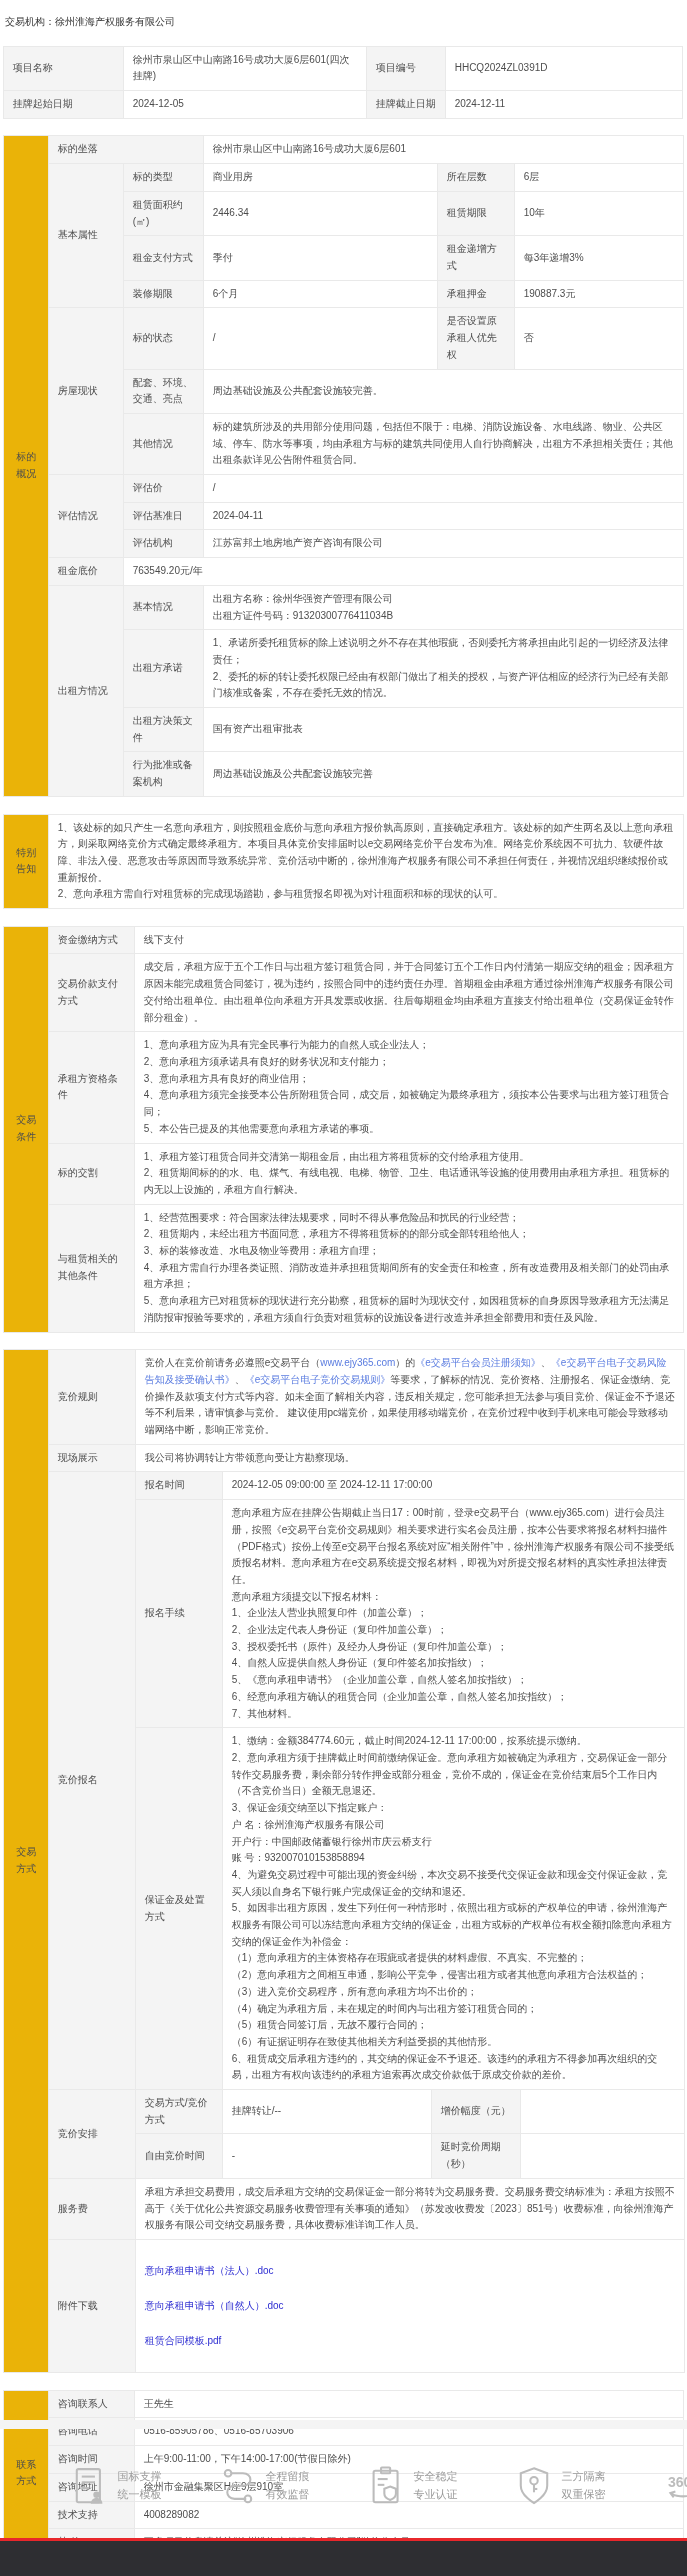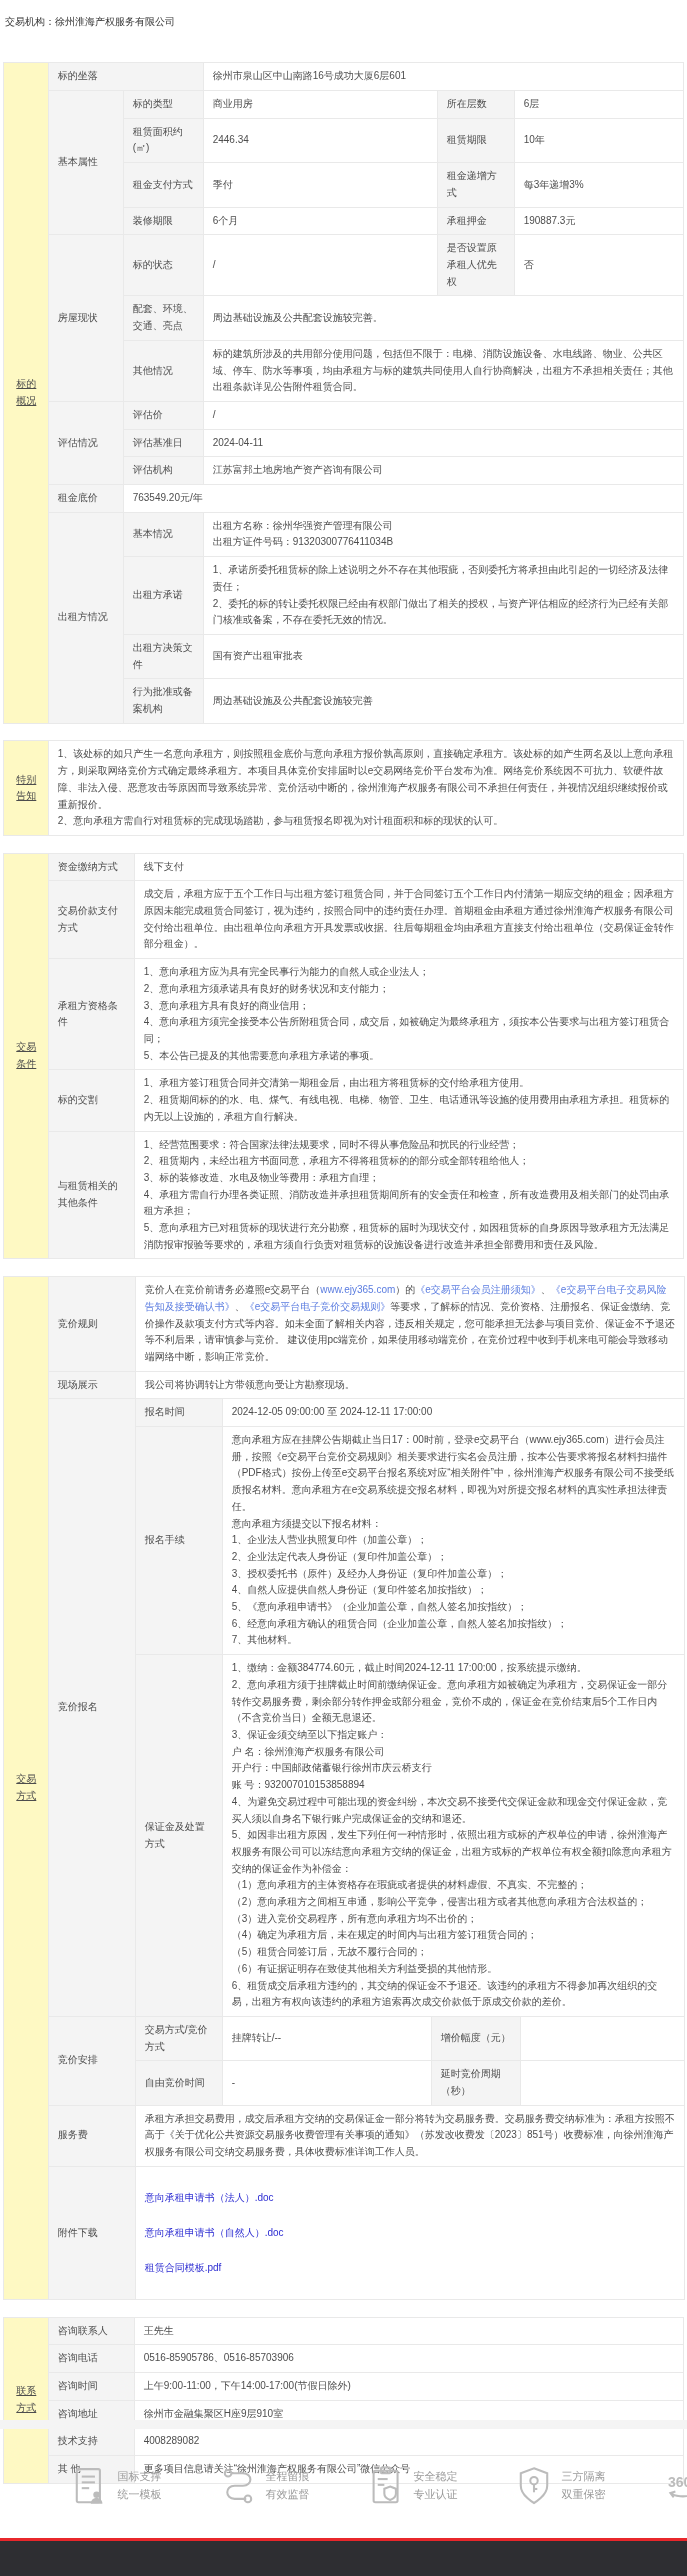--- a/index.html
+++ b/index.html
@@ -15,21 +15,21 @@
     margin: 0 0 16.7px 3.3px;
   }
   td {
     border: 0.8px solid #e9e9e9;
     padding: 5px 8.4px;
     font-size: 10px; line-height: 16.7px;
     vertical-align: middle;
     word-break: break-all;
   }
   .lbl { background:#f4f4f4; }
-  .sec { background:#fef9c3; text-align:center; padding:5px 11px;text-decoration:underline; }
+  .sec { background:#eab308; text-align:center; padding:5px 11px; }
   .val { background:#fff; white-space: pre-line; }
   a.lnk { color:#5a7ce0; text-decoration:none; cursor:pointer; }
   a.att { color:#2d2dd2; text-decoration:none; display:block; line-height:18.4px; cursor:pointer; }
   .strip { position:absolute; top:2420px; left:0; width:687px; height:9.2px; background:#f4f4f4; }
   .features {
     position:absolute; top:2456px; left:0; width:687px; height:60px;
     display:flex; padding-left:71px; overflow:hidden;
   }
   .feature { display:flex; align-items:center; width:100px; margin-right:48px; flex:0 0 auto; }
   .feature .ficon { width:38px; height:43px; flex:0 0 auto; margin-right:8.4px; }
@@ -43,20 +43,32 @@
 <div class="org-line">交易机构：徐州淮海产权服务有限公司</div>
 
 <table>
   <colgroup>
       <col style="width:120px">
       <col style="width:243px">
       <col style="width:79px">
       <col style="width:237px">
     </colgroup>
   <tbody>
+      <tr>
+    <td class="lbl">项目名称</td>
+    <td class="val">徐州市泉山区中山南路16号成功大厦6层601(四次挂牌)</td>
+    <td class="lbl">项目编号</td>
+    <td class="val">HHCQ2024ZL0391D</td>
+  </tr>
+  <tr>
+    <td class="lbl">挂牌起始日期</td>
+    <td class="val">2024-12-05</td>
+    <td class="lbl">挂牌截止日期</td>
+    <td class="val">2024-12-11</td>
+  </tr>
 </tbody>
   </table>
 
 <table>
   <colgroup>
       <col style="width:45px">
       <col style="width:75px">
       <col style="width:80px">
       <col style="width:234px">
       <col style="width:77px">

